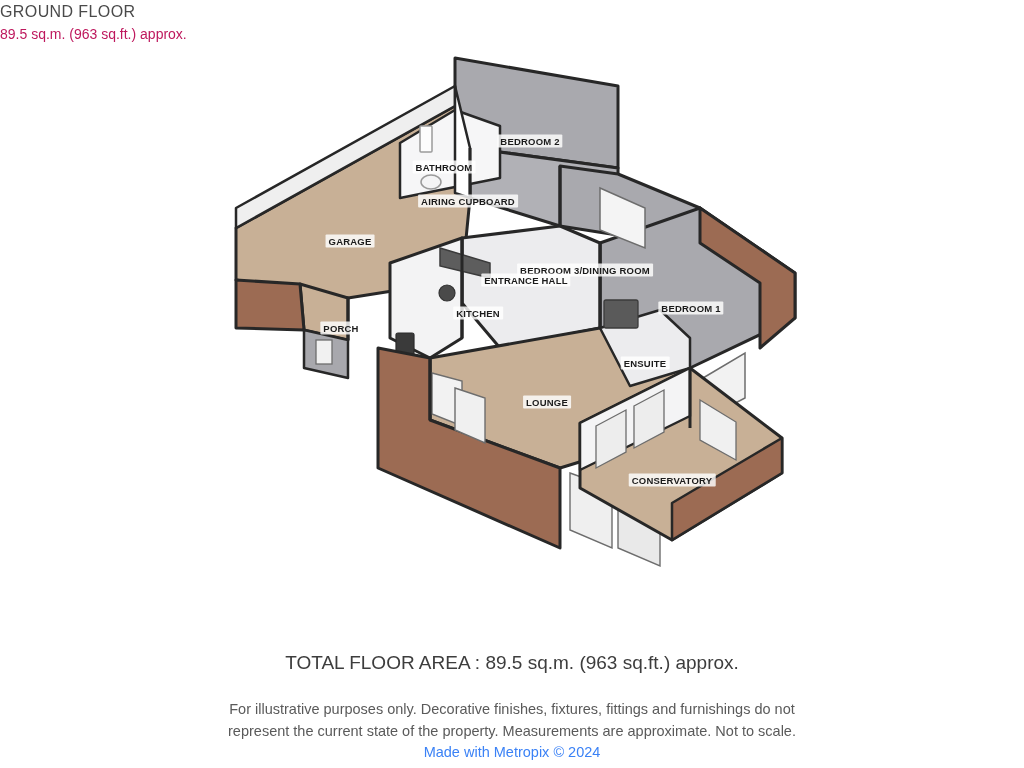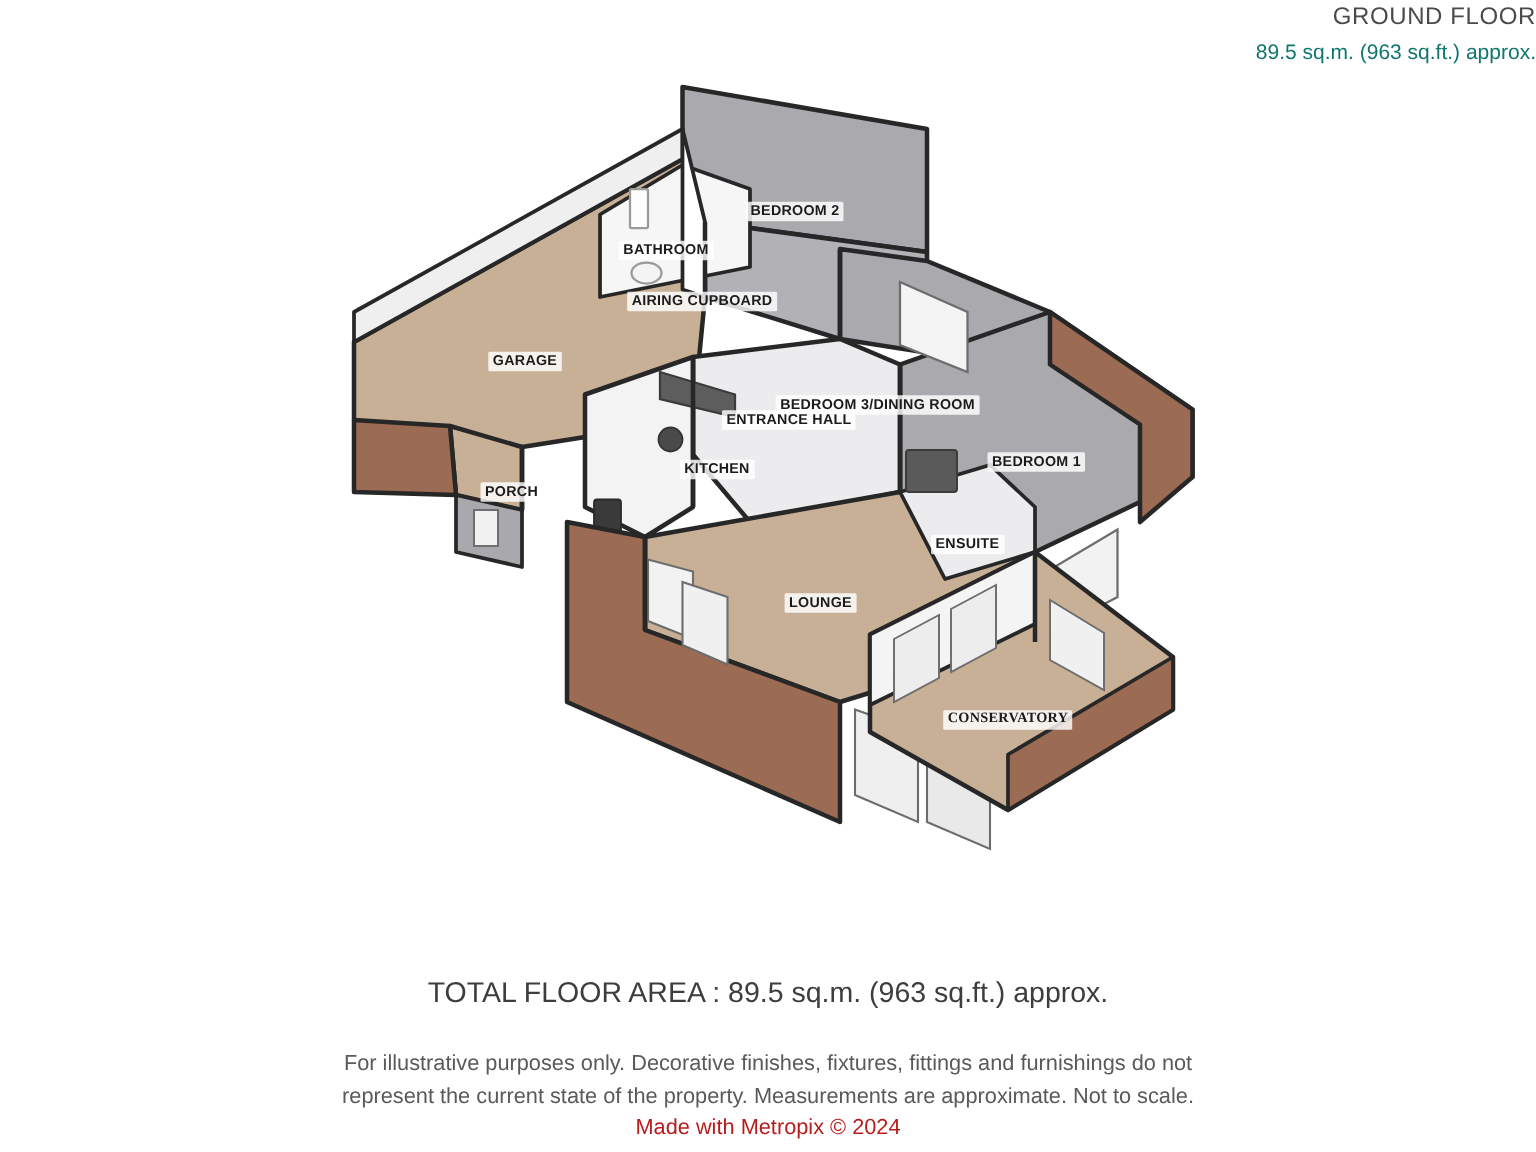--- a/index.html
+++ b/index.html
@@ -15,32 +15,32 @@
     overflow: hidden;
     position: relative;
   }
 
   
   .header {
     position: absolute;
     top: 0;
     left: 0;
     width: 1024px;
-    text-align: right;
+    text-align: left;
     padding-top: 2px;
   }
   .header .title {
     font-size: 16px;
     color: #4a4a4a;
     letter-spacing: 0.4px;
     line-height: 20px;
   }
   .header .subtitle {
     font-size: 14px;
-    color: #0f766e;
+    color: #be185d;
     line-height: 20px;
     margin-top: 2px;
   }
 
   
   .stage {
     position: absolute;
     top: 48px;
     left: 0;
     width: 860px;
@@ -82,21 +82,21 @@
   }
   .disclaimer {
     top: 698px;
     font-size: 14.5px;
     color: #5a5a5a;
     line-height: 22px;
   }
   .made-with {
     top: 742px;
     font-size: 14.5px;
-    color: #b91c1c;
+    color: #3b82f6;
     line-height: 20px;
   }
 </style>
 </head>
 <body>
 
 <div class="header">
   <div class="title">GROUND FLOOR</div>
   <div class="subtitle">89.5 sq.m. (963 sq.ft.) approx.</div>
 </div>
@@ -178,20 +178,20 @@
   <div class="room-label" style="left:444px; top:119px;">BATHROOM</div>
   <div class="room-label" style="left:468px; top:153px;">AIRING CUPBOARD</div>
   <div class="room-label" style="left:350px; top:193px;">GARAGE</div>
   <div class="room-label" style="left:585px; top:190px;margin-top:32px;">BEDROOM 3/DINING ROOM</div>
   <div class="room-label" style="left:526px; top:232px;">ENTRANCE HALL</div>
   <div class="room-label" style="left:444px; top:265px;margin-left:34px;">KITCHEN</div>
   <div class="room-label" style="left:691px; top:260px;">BEDROOM 1</div>
   <div class="room-label" style="left:341px; top:280px;">PORCH</div>
   <div class="room-label" style="left:645px; top:315px;">ENSUITE</div>
   <div class="room-label" style="left:547px; top:340px;margin-top:14px;">LOUNGE</div>
-  <div class="room-label" style="left:672px; top:432px;font-family:Liberation Serif, serif;">CONSERVATORY</div>
+  <div class="room-label" style="left:672px; top:432px;">CONSERVATORY</div>
 
 </div>
 
 <div class="footer total-area">TOTAL FLOOR AREA : 89.5 sq.m. (963 sq.ft.) approx.</div>
 <div class="footer disclaimer">For illustrative purposes only. Decorative finishes, fixtures, fittings and furnishings do not</div>
 <div class="footer disclaimer" style="top:720px;">represent the current state of the property. Measurements are approximate. Not to scale.</div>
 <div class="footer made-with">Made with Metropix © 2024</div>
 
 </body></html>

